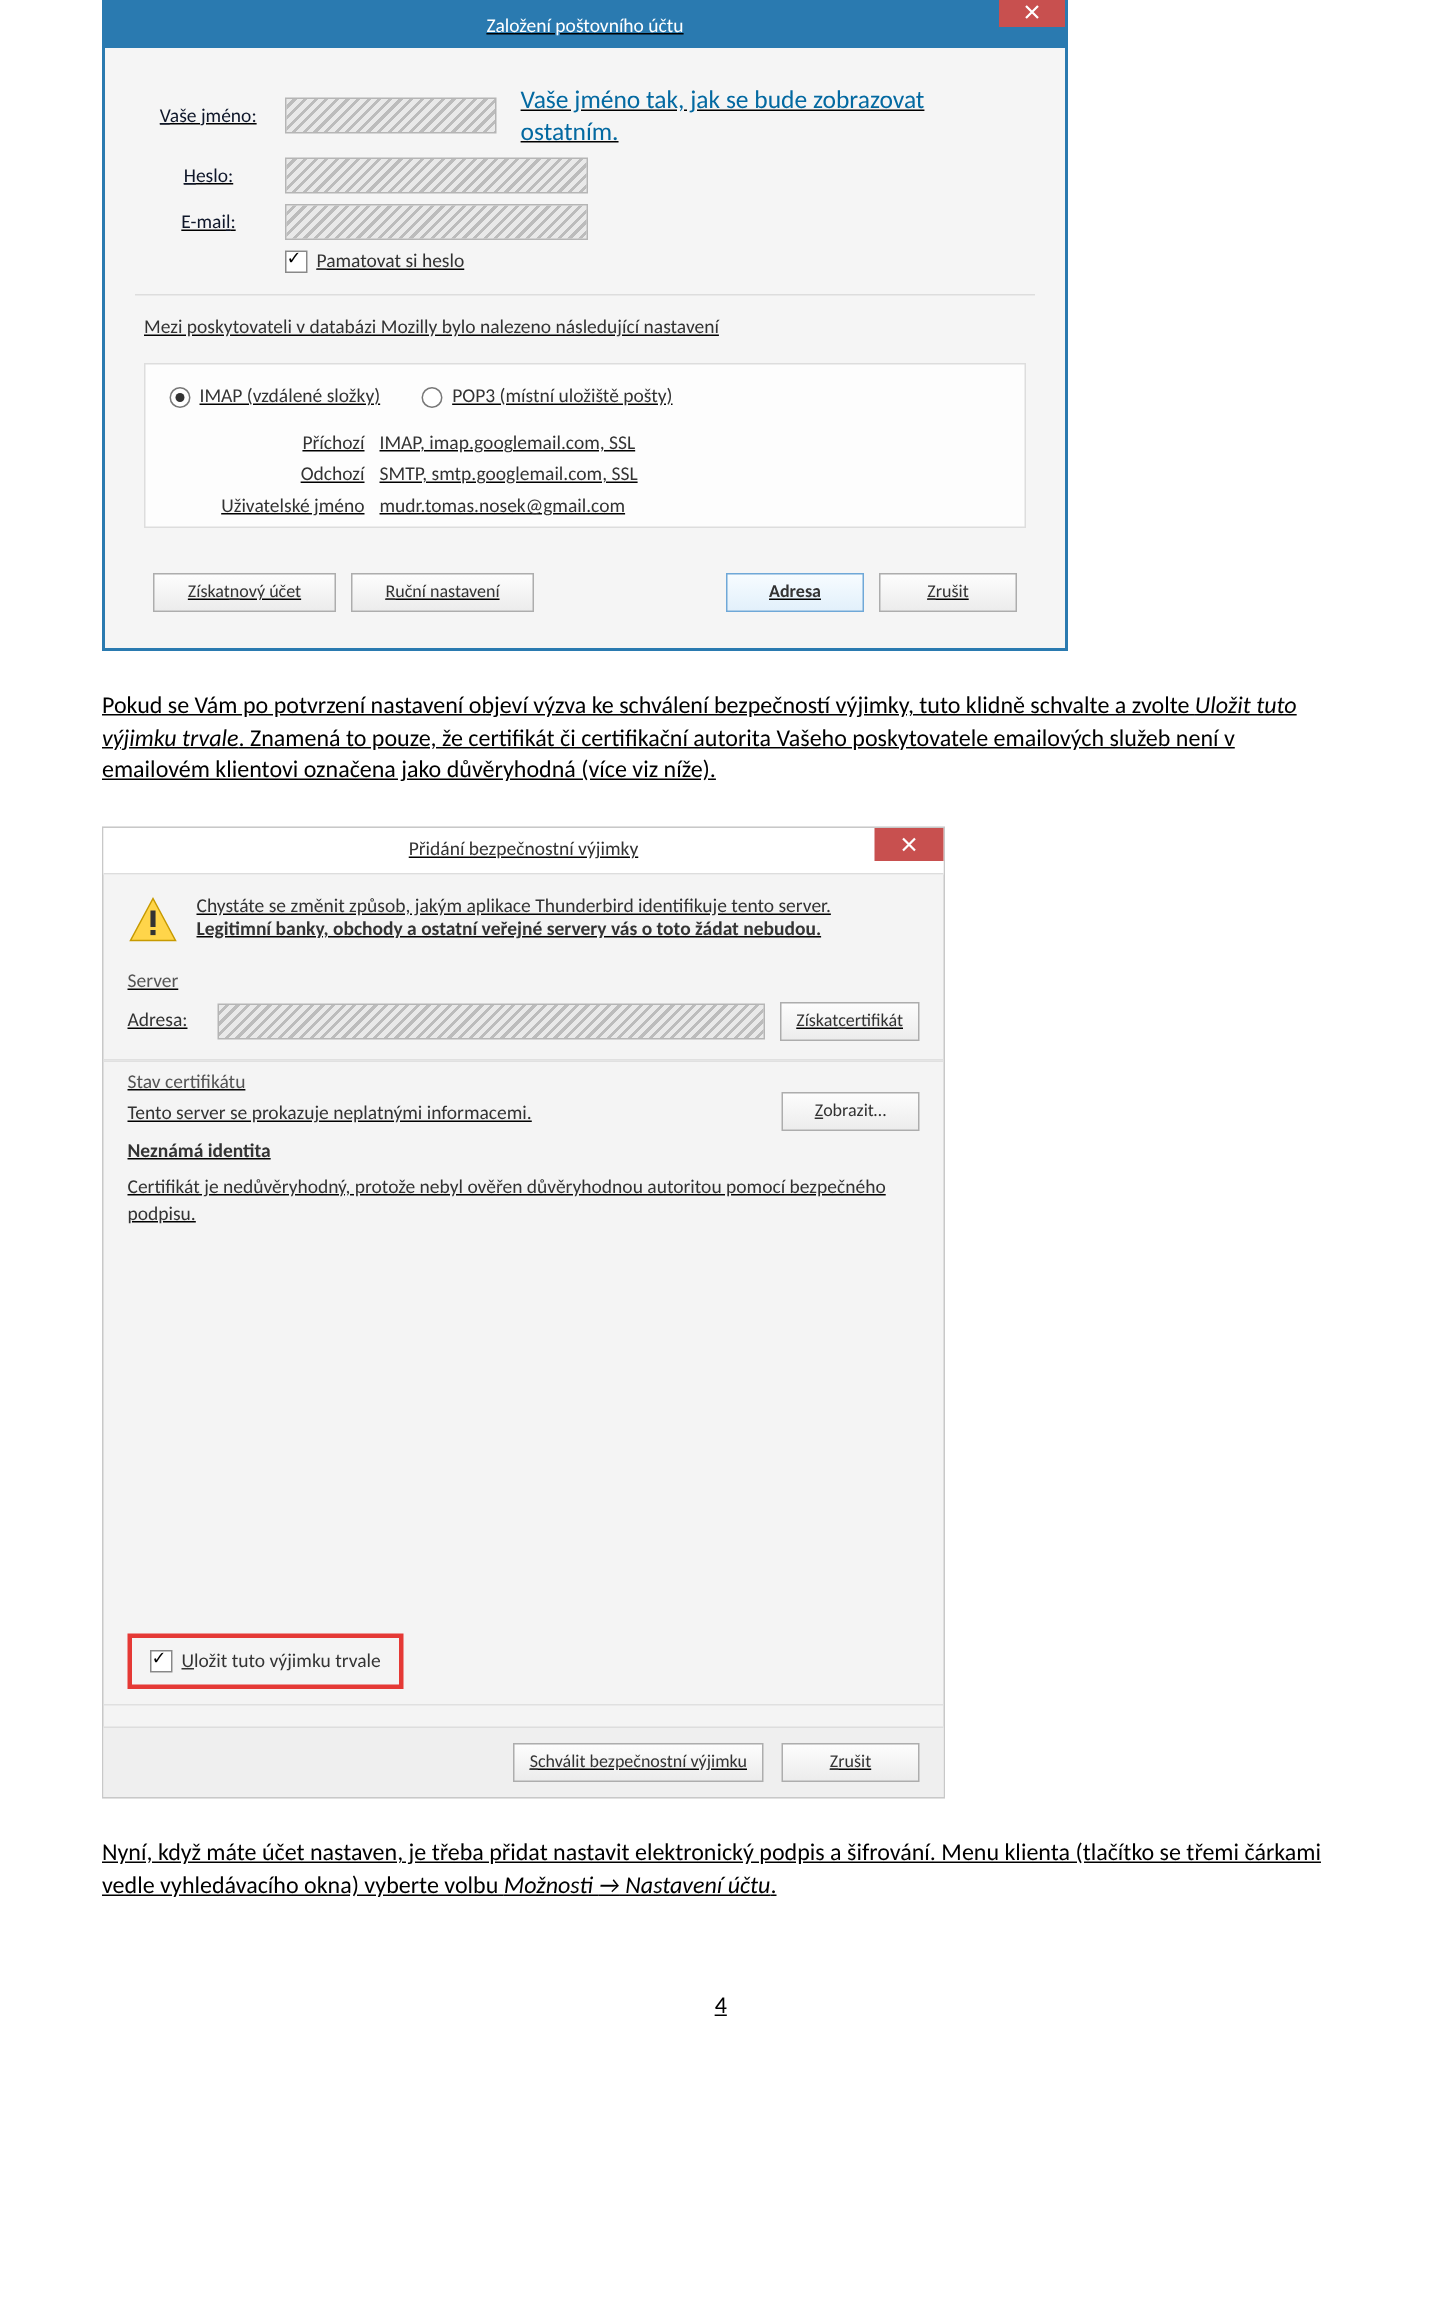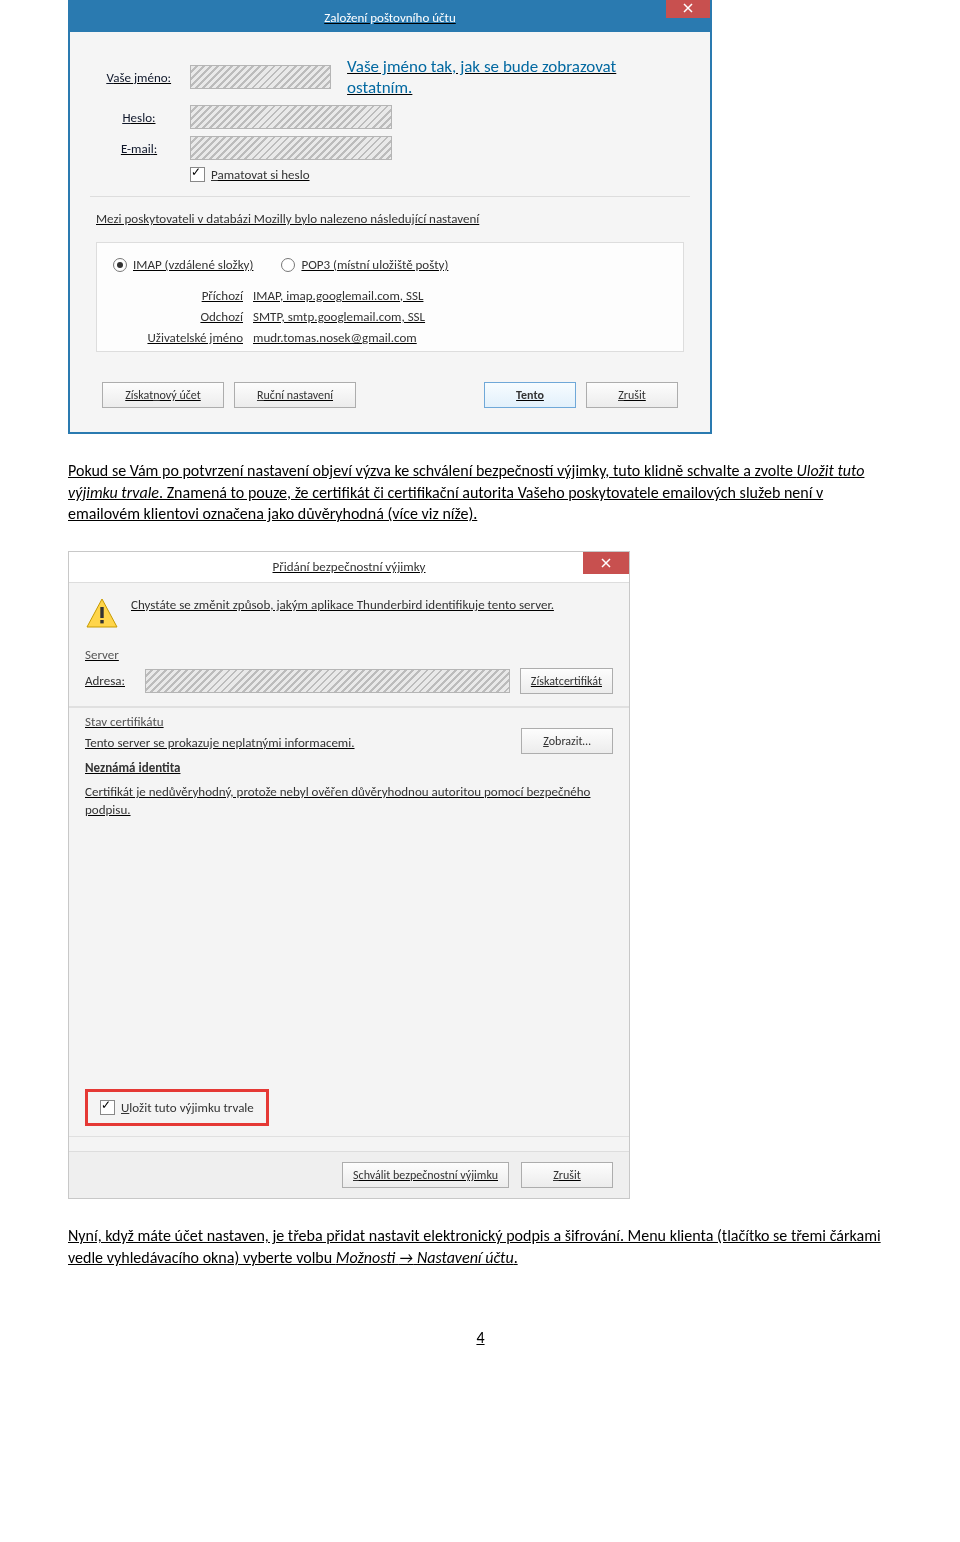--- a/index.html
+++ b/index.html
@@ -332,21 +332,21 @@
           <div class="v">SMTP, smtp.googlemail.com, SSL</div>
           <div class="k">Uživatelské jméno</div>
           <div class="v">mudr.tomas.nosek@gmail.com</div>
         </div>
       </div>
 
       <div class="btn-row">
         <div class="btn">Získat <span class="ul">n</span>ový účet</div>
         <div class="btn"><span class="ul">R</span>uční nastavení</div>
         <div class="spacer"></div>
-        <div class="btn default small">Tento</div>
+        <div class="btn default small">Adresa</div>
         <div class="btn small"><span class="ul">Z</span>rušit</div>
       </div>
     </div>
   </div>
 
   <div class="para">
     <span>Pokud se Vám po potvrzení nastavení objeví výzva ke schválení bezpečností výjimky, tuto klidně schvalte a zvolte </span><span class="it">Uložit tuto výjimku trvale</span><span>. Znamená to pouze, že certifikát či certifikační autorita Vašeho poskytovatele emailových služeb není v emailovém  klientovi označena jako důvěryhodná (více viz níže).</span>
   </div>
 
   <div class="dlg2">
@@ -364,20 +364,21 @@
       <div class="warn-row">
         <div class="warn-icon">
           <svg width="34" height="34" viewBox="0 0 34 34">
             <polygon points="17,2 32,30 2,30" fill="#ffd54a" stroke="#c79a00" stroke-width="1"></polygon>
             <rect x="15.3" y="10" width="3.4" height="11" fill="#333"></rect>
             <rect x="15.3" y="23" width="3.4" height="3.4" fill="#333"></rect>
           </svg>
         </div>
         <div class="warn-txt">
           <div>Chystáte se změnit způsob, jakým aplikace Thunderbird identifikuje tento server.</div>
+          <div class="b">Legitimní banky, obchody a ostatní veřejné servery vás o toto žádat nebudou.</div>
         </div>
       </div>
 
       <div class="sect sect-top">
         <div class="sect-title">Server</div>
         <div class="adr-row">
           <div class="lbl2">Adresa:</div>
           <div class="adr-input"></div>
           <div class="btn" style="min-width:auto;text-align:right;">Získat <span class="ul">c</span>ertifikát</div>
         </div>

